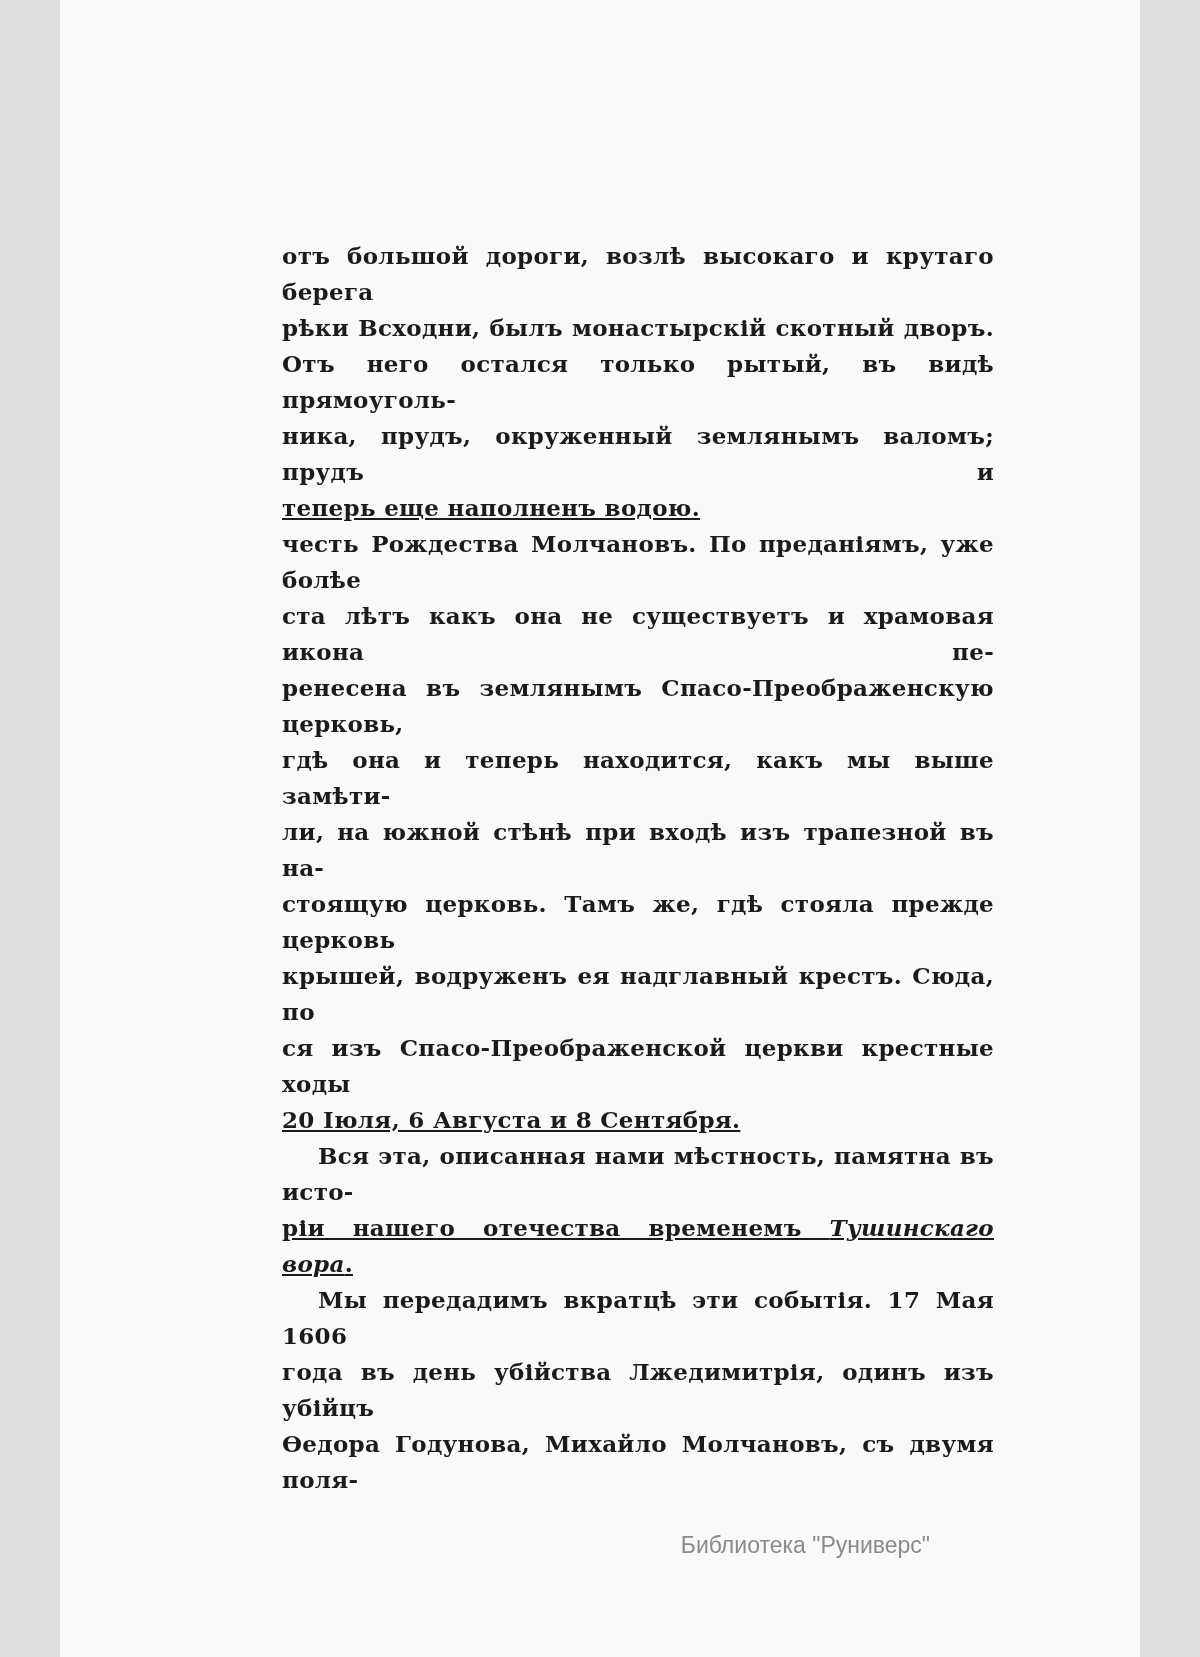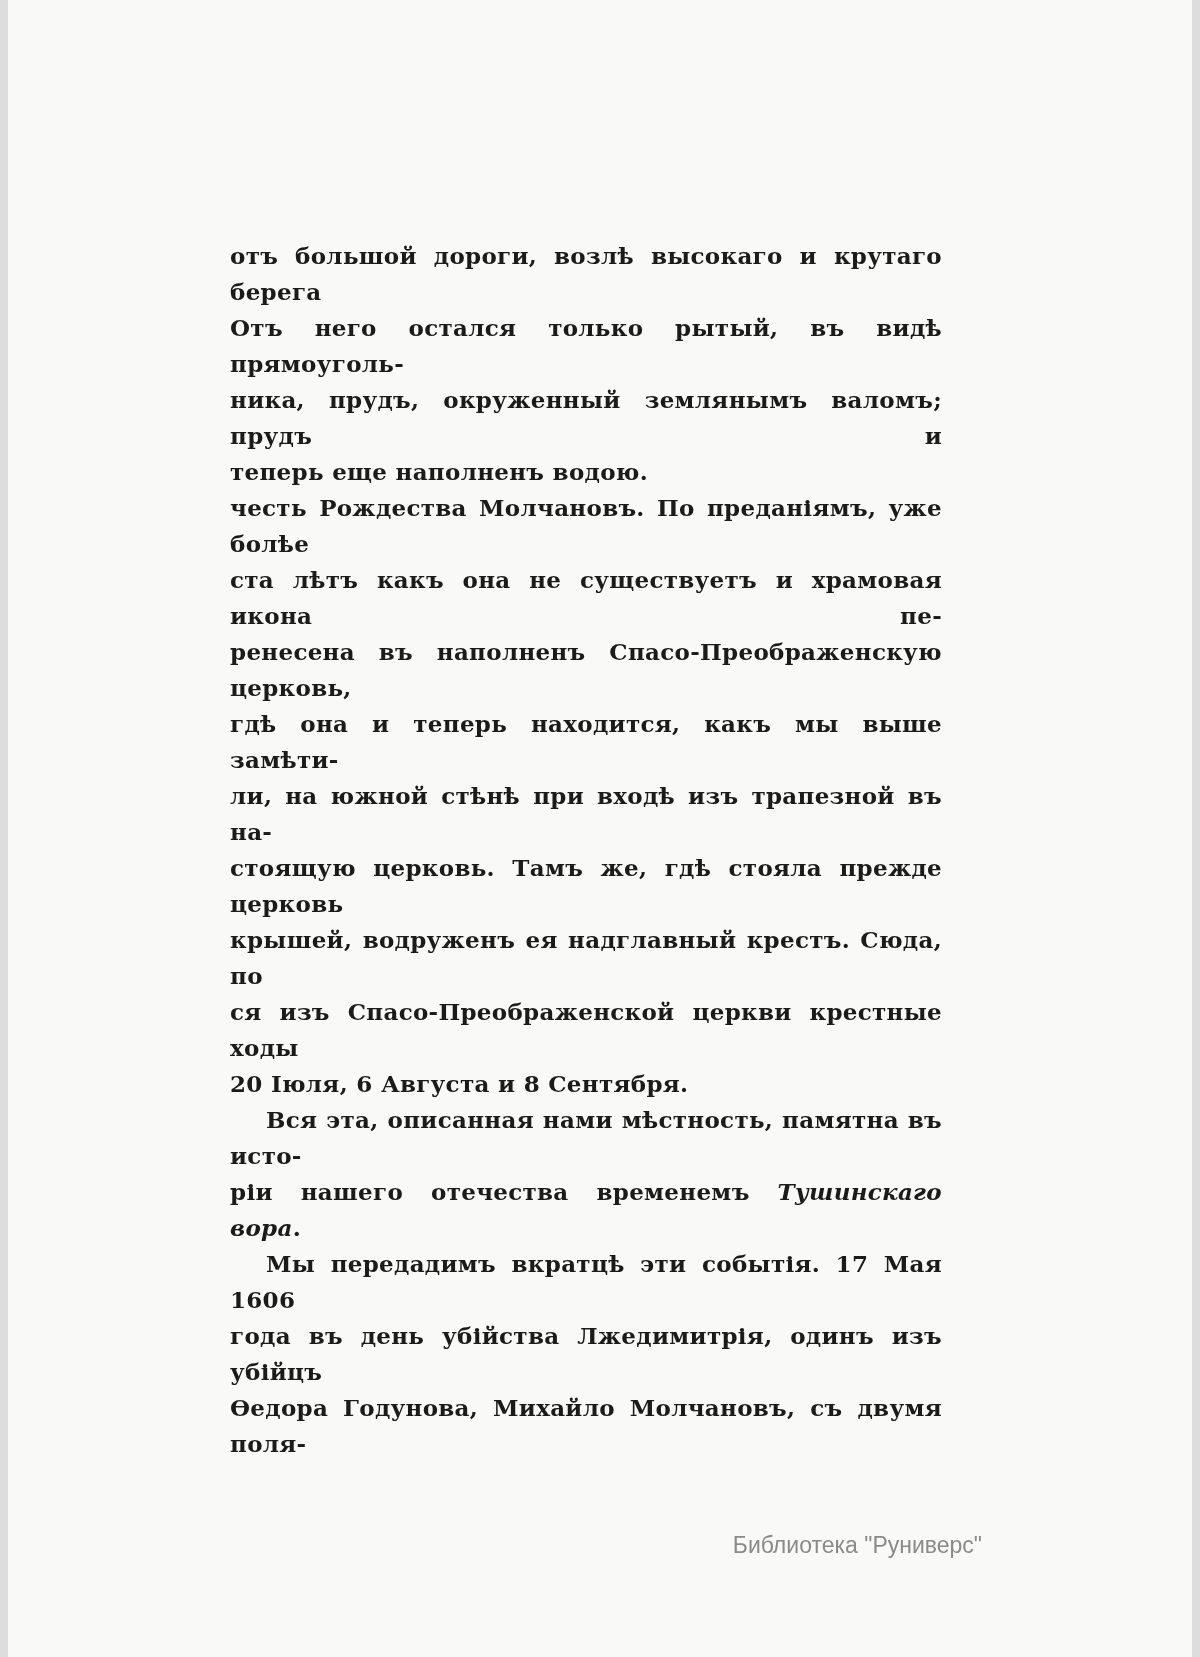--- a/index.html
+++ b/index.html
@@ -4,21 +4,21 @@
 <style>
   html, body {
     margin: 0;
     padding: 0;
   }
   body {
     background: #dddddd;
   }
   .page {
     position: relative;
-    width: 1184px;
+    width: 1080px;
     height: 1657px;
     margin: 0 auto;
     background: #f9f9f7;
     overflow: hidden;
     font-family: "DejaVu Serif", serif;
   }
   .text-block {
     position: absolute;
     left: 222px;
     top: 238px;
@@ -31,20 +31,21 @@
   }
   .para {
     margin: 0;
   }
   .line {
     text-align: justify;
     text-align-last: justify;
   }
   .line.last {
     text-align-last: left;
+    text-decoration: underline;
   }
   .line.indent {
     text-indent: 36px;
   }
   .it {
     font-style: italic;
   }
   .watermark {
     position: absolute;
     top: 1532px;
@@ -55,29 +56,30 @@
   }
 </style>
 </head>
 <body>
 
 <div class="page">
   <div class="text-block">
 
     <div class="para">
       <div class="line">отъ большой дороги, возлѣ высокаго и крутаго берега</div>
+      <div class="line">рѣки Всходни, былъ монастырскій скотный дворъ.</div>
       <div class="line">Отъ него остался только рытый, въ видѣ прямоуголь-</div>
       <div class="line">ника, прудъ, окруженный землянымъ валомъ; прудъ и</div>
       <div class="line last">теперь еще наполненъ водою.</div>
     </div>
 
     <div class="para">
       <div class="line">честь Рождества Молчановъ. По преданіямъ, уже болѣе</div>
       <div class="line">ста лѣтъ какъ она не существуетъ и храмовая икона пе-</div>
-      <div class="line">ренесена въ наполненъ Спасо-Преображенскую церковь,</div>
+      <div class="line">ренесена въ землянымъ Спасо-Преображенскую церковь,</div>
       <div class="line">гдѣ она и теперь находится, какъ мы выше замѣти-</div>
       <div class="line">ли, на южной стѣнѣ при входѣ изъ трапезной въ на-</div>
       <div class="line">стоящую церковь. Тамъ же, гдѣ стояла прежде церковь</div>
       <div class="line">крышей, водруженъ ея надглавный крестъ. Сюда, по</div>
       <div class="line">ся изъ Спасо-Преображенской церкви крестные ходы</div>
       <div class="line last">20 Іюля, 6 Августа и 8 Сентября.</div>
     </div>
 
     <div class="para">
       <div class="line indent">Вся эта, описанная нами мѣстность, памятна въ исто-</div>

